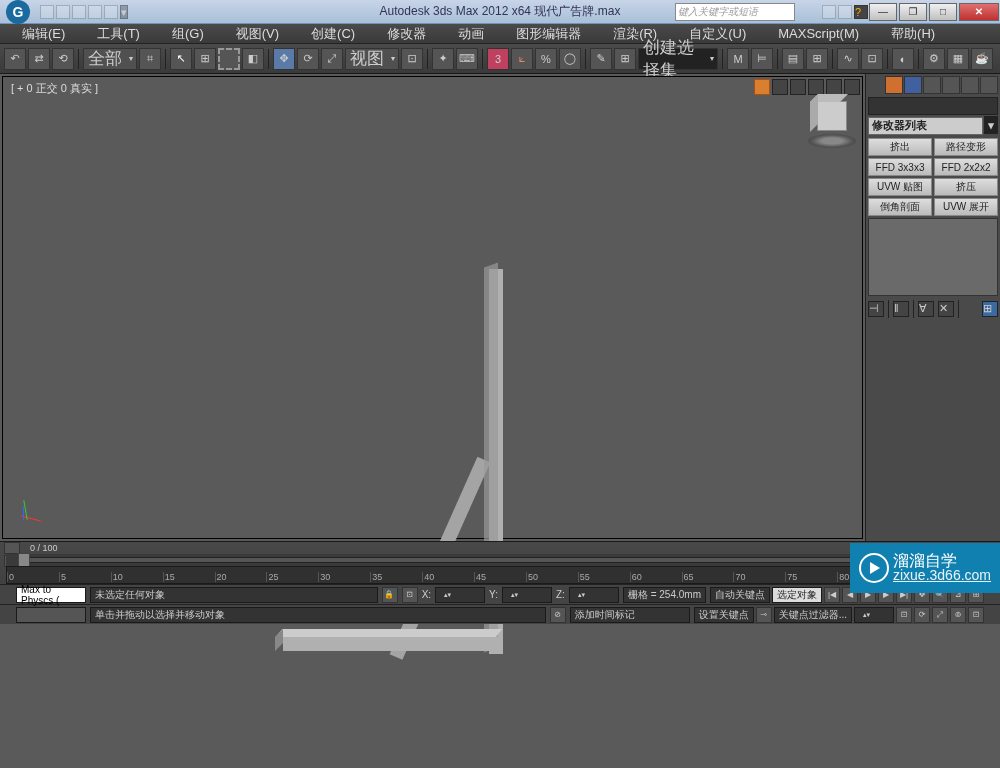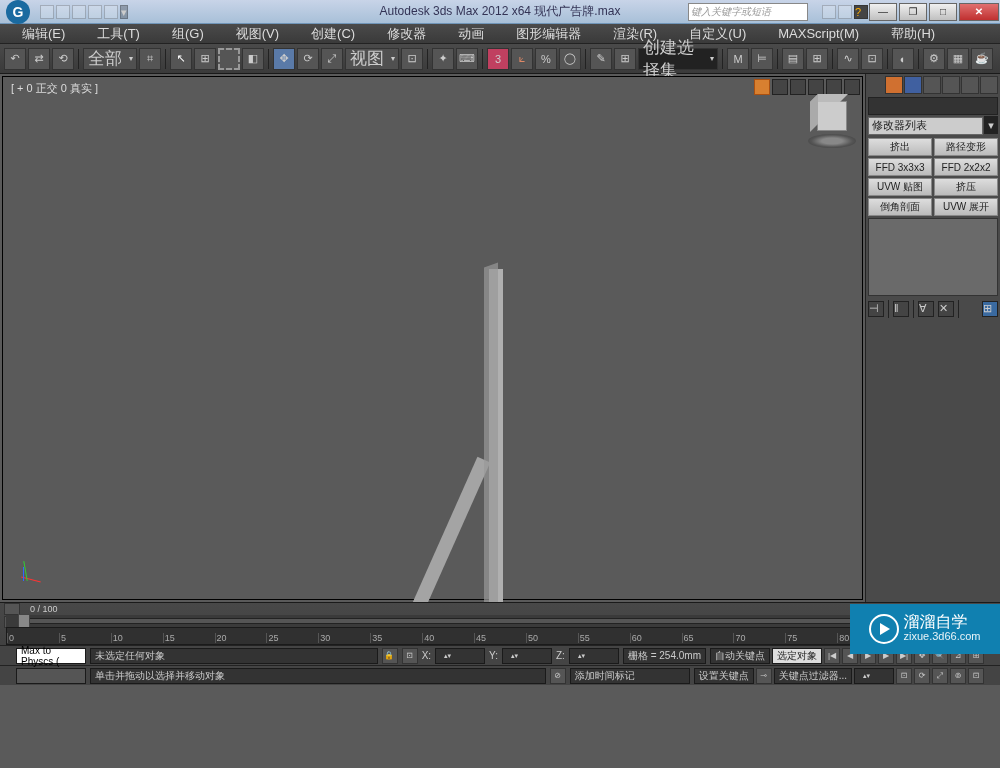--- a/index.html
+++ b/index.html
@@ -2,41 +2,41 @@
 <html><head>
 <meta charset="utf-8">
 <style>
 * { margin:0; padding:0; box-sizing:border-box; font-family:"SimSun","Microsoft YaHei",Arial,sans-serif; }
 body { width:1000px; height:768px; overflow:hidden; background:#5a5a5a; font-size:11px; color:#ccc; }
 
 
 .titlebar { height:24px; background:linear-gradient(#c8d4e8,#a8c0d8); display:flex; align-items:center; position:relative; border-bottom:1px solid #7095b8; }
 .titlebar .logo { width:24px; height:24px; background:#1a6aa0; border-radius:50%; margin:1px 6px; color:#fff; font-size:14px; display:flex; align-items:center; justify-content:center; font-weight:bold; }
 .titlebar .title { position:absolute; left:50%; transform:translateX(-50%); color:#335; font-size:12px; }
-.search-box { margin-left:auto; margin-right:10px; display:flex; align-items:center; background:#fff; border:1px solid #888; height:18px; width:120px; padding:0 2px; font-size:10px; color:#999; font-style:italic; }
+.search-box { margin-left:auto; margin-right:23px; display:flex; align-items:center; background:#fff; border:1px solid #888; height:18px; width:120px; padding:0 2px; font-size:10px; color:#999; font-style:italic; }
 .winctl { display:flex; }
 .winctl div { width:28px; height:18px; margin:0 1px; display:flex; align-items:center; justify-content:center; font-size:10px; border:1px solid #666; }
 .winctl .min, .winctl .max, .winctl .box { background:linear-gradient(#f0f0f0,#c0c0c0); color:#333; }
 .winctl .close { width:40px; background:linear-gradient(#e07070,#c03030); color:#fff; font-weight:bold; }
 .quickaccess { display:flex; gap:2px; margin-left:4px; }
 .quickaccess div { width:14px; height:14px; background:rgba(255,255,255,.2); border:1px solid rgba(0,0,0,.2); }
 
 
 .menubar { height:20px; background:linear-gradient(#4a4a4a,#3a3a3a); display:flex; align-items:center; padding-left:16px; gap:20px; font-size:13px; border-bottom:1px solid #222; }
 .menubar div { padding:2px 6px; color:#dcdcdc; cursor:pointer; }
 
 
 .toolbar { height:30px; background:linear-gradient(#4a4a4a,#3a3a3a); display:flex; align-items:center; padding:0 4px; gap:2px; border-bottom:1px solid #1a1a1a; }
 .tbtn { width:22px; height:22px; background:#555; border:1px solid #333; display:flex; align-items:center; justify-content:center; font-size:11px; cursor:pointer; position:relative; overflow:hidden; }
 .tsep { width:1px; height:20px; background:#222; margin:0 2px; }
 .tdrop { height:22px; background:#505050; border:1px solid #333; padding:0 14px 0 4px; display:flex; align-items:center; font-size:17px; position:relative; }
 .tdrop::after { content:"▾"; position:absolute; right:3px; font-size:8px; }
 
 
-.main { display:flex; height:528px; }
+.main { display:flex; height:467px; }
 .viewport { flex:1; background:#5a5a5a; position:relative; border:1px solid #000; margin:2px; }
 .viewport-label { position:absolute; top:4px; left:8px; color:#dcdcdc; font-size:11px; }
 .viewcube { position:absolute; top:18px; right:4px; width:50px; height:55px; }
 .viewcube .disc { width:48px; height:14px; background:radial-gradient(ellipse,#888 30%,#555 60%,#333 100%); border-radius:50%; position:absolute; bottom:2px; }
 .viewcube .cube { width:30px; height:30px; background:#ccc; border:1px solid #888; position:absolute; top:6px; left:9px; transform:rotate(0deg); }
 .viewcube .cube::before { content:""; position:absolute; width:30px; height:8px; top:-8px; left:-4px; background:#bbb; transform:skewX(-45deg); }
 .viewcube .cube::after { content:""; position:absolute; width:8px; height:30px; left:-8px; top:-4px; background:#aaa; transform:skewY(-45deg); }
 .vp-icons { position:absolute; top:2px; right:2px; display:flex; gap:2px; }
 .vp-icons div { width:16px; height:16px; background:#444; border:1px solid #222; }
 .vp-icons .sun { background:#d88030; border:1px solid #aa5010; }
@@ -84,21 +84,21 @@
 .statusrow .spin::after { content:"▴▾"; float:right; font-size:7px; line-height:7px; margin-left:4px; }
 .statusrow .right { margin-left:auto; display:flex; gap:2px; }
 .statusrow .pbtn { width:16px; height:16px; background:#555; border:1px solid #333; display:flex; align-items:center; justify-content:center; font-size:8px; }
 .statusrow .whitebox { background:#fff; color:#000; width:70px; }
 
 
 .watermark { position:absolute; right:0; bottom:28px; width:150px; height:50px; background:#1080b0; display:flex; align-items:center; justify-content:center; font-size:16px; color:#fff; gap:4px; }
 .watermark .ring { width:30px; height:30px; border:2px solid #fff; border-radius:50%; display:flex; align-items:center; justify-content:center; }
 .watermark .tri { width:0; height:0; border-left:10px solid #fff; border-top:6px solid transparent; border-bottom:6px solid transparent; margin-left:2px; }
 .watermark .text { line-height:14px; }
-.watermark .sub { font-size:11px; opacity:.9; }
+.watermark .sub { font-size:14px; opacity:.9;text-decoration:underline; }
 
 .key { position:absolute; right:6px; bottom:46px; color:#888; font-size:14px; }
 </style>
 </head>
 <body>
 
 <div class="titlebar">
   <div class="logo">G</div>
   <div class="quickaccess">
     <div></div>
@@ -215,21 +215,21 @@
   <div class="rpanel">
     <div class="tabs">
       <div style="background:#d07030;"></div>
       <div style="background:#4060a0;"></div>
       <div></div>
       <div></div>
       <div></div>
       <div></div>
     </div>
     <input type="text" style="">
-    <div style="display:flex;gap:1px;">
+    <div style="display:flex;gap:1px;font-weight:bold;">
       <div class="dropdown" style="flex:1;">修改器列表</div>
       <div style="width:14px;height:18px;background:#222;color:#ccc;text-align:center;line-height:18px;">▾</div>
     </div>
     <div class="btngrid">
       <button>挤出</button>
       <button>路径变形</button>
       <button>FFD 3x3x3</button>
       <button>FFD 2x2x2</button>
       <button>UVW 贴图</button>
       <button>挤压</button>

